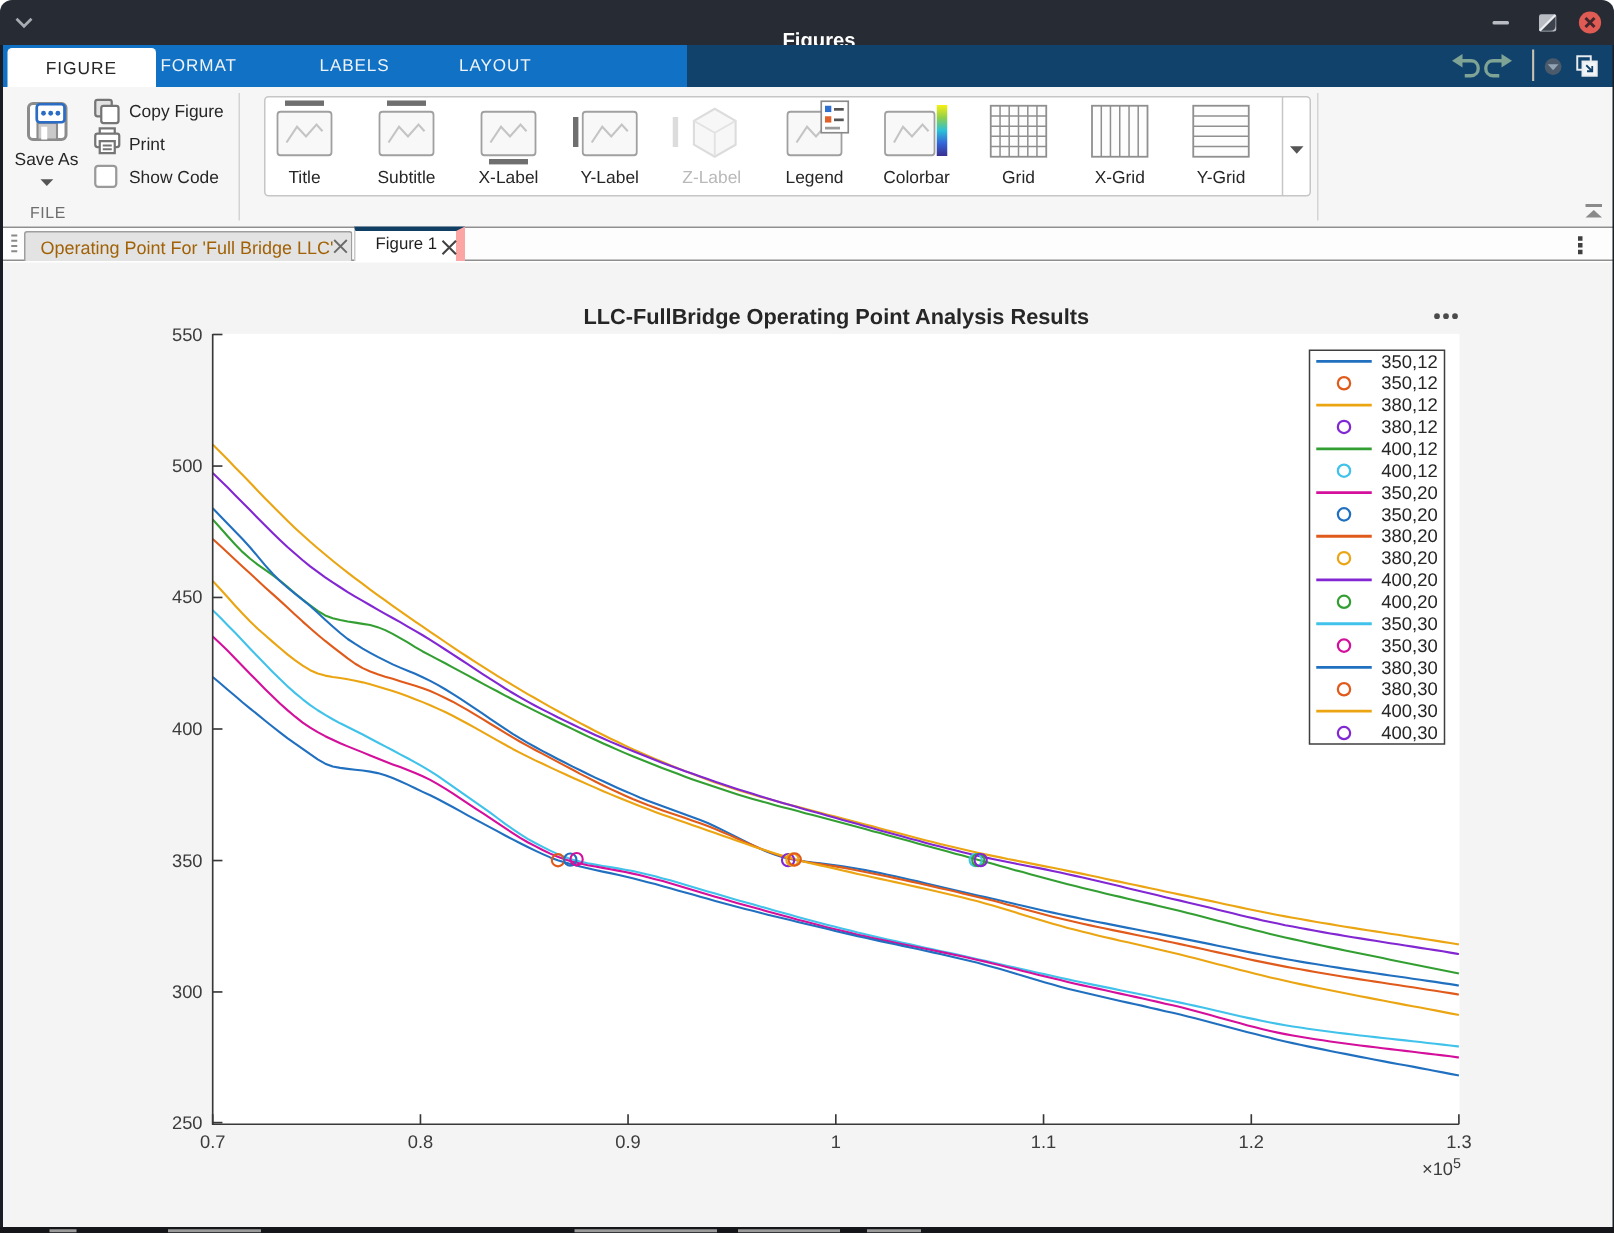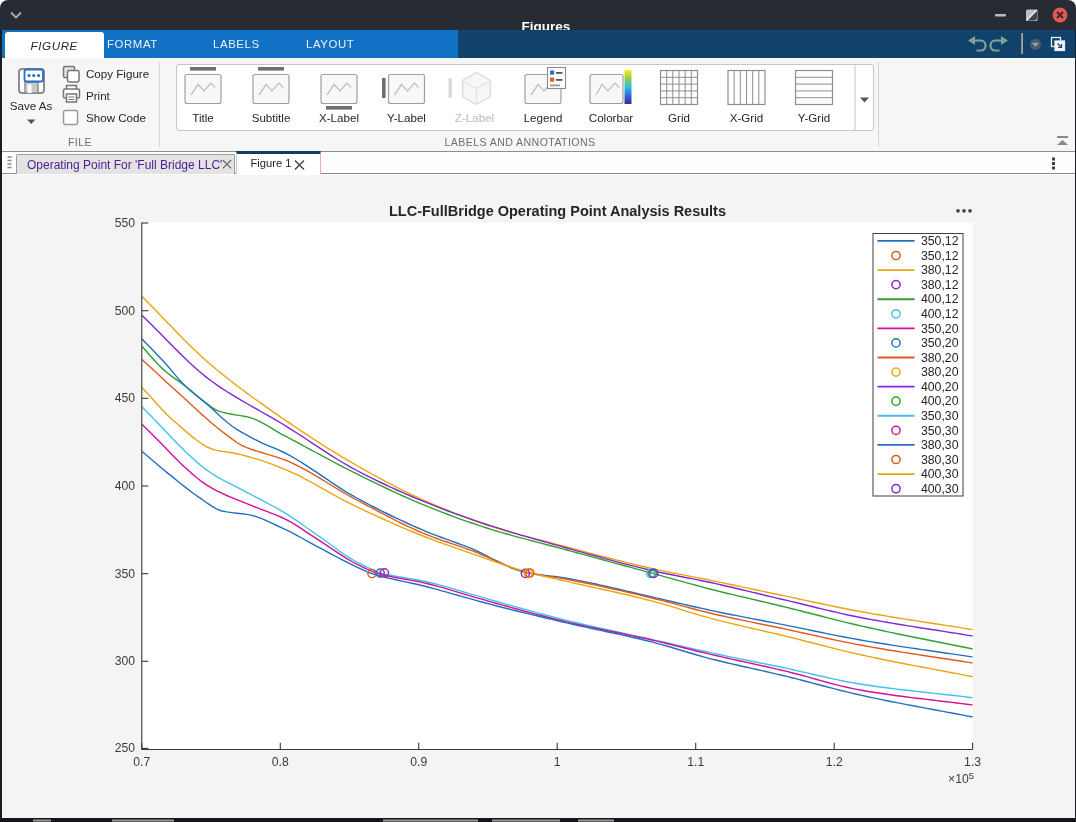--- a/index.html
+++ b/index.html
@@ -7,36 +7,36 @@
 #win { position:absolute; left:0; top:0; width:1076px; height:822px; }
 .abs { position:absolute; }
 #titlebar { left:0; top:0; width:1076px; height:30px; background:#262b34;
   border-radius:8px 8px 0 0; }
 #title { left:0; top:12px; width:1076px; height:30px; line-height:30px; text-align:center;
   color:#ffffff; font-size:13.5px; font-weight:bold;padding-left:16px; }
 #bluerow { left:0; top:30px; width:1076px; height:28px; background:#10426b; }
 #bluebr { left:0; top:30px; width:458px; height:28px; background:#1171c4; }
 #figtab { left:5px; top:32px; width:98.5px; height:26px; background:#ffffff;
   border-radius:3px 3px 0 0; color:#262626; letter-spacing:0.6px;
-  text-align:center; line-height:27px; font-size:11.6px;font-style:italic; }
+  text-align:center; line-height:27px; font-size:11.6px; }
 .ttab { top:30px; height:28px; color:#eef3f8; font-size:11.4px; letter-spacing:0.6px;
   text-align:left; line-height:29px; width:106px; }
 #ribbon { left:0; top:58px; width:1076px; height:92.5px; background:#f6f6f6; }
 #gallery { left:176px; top:64px; width:698px; height:67px; background:#ffffff;
   border:1px solid #c6c6c6; border-radius:3px; }
 .seclabel { top:136px; height:14px; font-size:10.6px; color:#6e6e6e; letter-spacing:0.4px;
-  text-align:center; }
+  text-align:left; }
 .vsep { top:62px; height:85px; width:1px; background:#d4d4d4; }
 #docbar { left:0; top:150.5px; width:1076px; height:23.5px; background:#fdfdfd;
   border-top:1px solid #8e8e8e; border-bottom:1px solid #8e8e8e; }
 #tab1 { left:15.5px; top:153.5px; width:219.5px; height:20.5px; background:#e3e3e3;
   border:1px solid #9e9e9e; border-bottom:none; border-radius:2px 2px 0 0;
-  font-size:12px; color:#4c1d95; line-height:20px; padding-left:10.5px; white-space:nowrap; overflow:hidden; }
-#tab2 { left:236.4px; top:150.5px; width:85px; height:23.5px; background:#ffffff;
-  border-left:1px solid #c9c9c9; border-right:1px solid #fca5a5;
+  font-size:12px; color:#a16207; line-height:20px; padding-left:10.5px; white-space:nowrap; overflow:hidden; }
+#tab2 { left:236.4px; top:150.5px; width:74px; height:23.5px; background:#ffffff;
+  border-left:1px solid #c9c9c9; border-right:6px solid #fca5a5;
   border-top:3.5px solid #113e63; font-size:11.2px; color:#1f1f1f; line-height:19px;
   padding-left:13px; }
 #figarea { left:0; top:174.5px; width:1076px; height:643px; background:#f4f4f4; }
 #botbar { left:0; top:817.5px; width:1076px; height:4.5px; background:#14161a; }
 .winborder { top:30px; height:787.5px; width:1.5px; background:#1a1d24; }
 svg text { white-space:pre; }
 </style></head>
 <body>
 <div id="win">
  <div class="abs" id="titlebar"></div>
@@ -70,21 +70,20 @@
    <path d="M1031.8 12.8 L1035.4 16.8 L1039 12.8 Z" fill="#93a5b5"></path>
    <rect x="1051.5" y="7.5" width="9" height="9" fill="none" stroke="#e8ecf0" stroke-width="1.3"></rect>
    <rect x="1055" y="11" width="9.5" height="9.5" fill="#f2f5f8" stroke="#e8ecf0" stroke-width="1.3"></rect>
    <path d="M1057.5 13.5 L1061.5 17.5 M1061.5 14 V17.5 H1058" stroke="#10426b" stroke-width="1.2" fill="none"></path>
  </svg>
  <div class="abs" id="ribbon"></div>
  <div class="abs" id="gallery"></div>
  <div class="abs vsep" style="left:159px"></div>
  <div class="abs vsep" style="left:877.5px"></div>
  <div class="abs seclabel" style="left:20px;width:120px">FILE</div>
- <div class="abs seclabel" style="left:340px;width:360px">LABELS AND ANNOTATIONS</div>
  <svg class="abs" style="left:0;top:58px" width="1076" height="93">
 
    <g>
     <rect x="19" y="11" width="25" height="24" rx="3" fill="#ffffff" stroke="#8c8c8c" stroke-width="2"></rect>
     <rect x="25" y="24" width="13" height="11" fill="#c9c9c9" stroke="#8c8c8c" stroke-width="1.4"></rect>
     <rect x="27.5" y="26.5" width="4" height="8.5" fill="#ffffff"></rect>
     <rect x="24.5" y="11.5" width="18.5" height="12" rx="2" fill="#ffffff" stroke="#2b6cc4" stroke-width="1.8"></rect>
     <circle cx="29" cy="17.5" r="1.6" fill="#2b6cc4"></circle>
         <circle cx="33.8" cy="17.5" r="1.6" fill="#2b6cc4"></circle>
         <circle cx="38.6" cy="17.5" r="1.6" fill="#2b6cc4"></circle>

